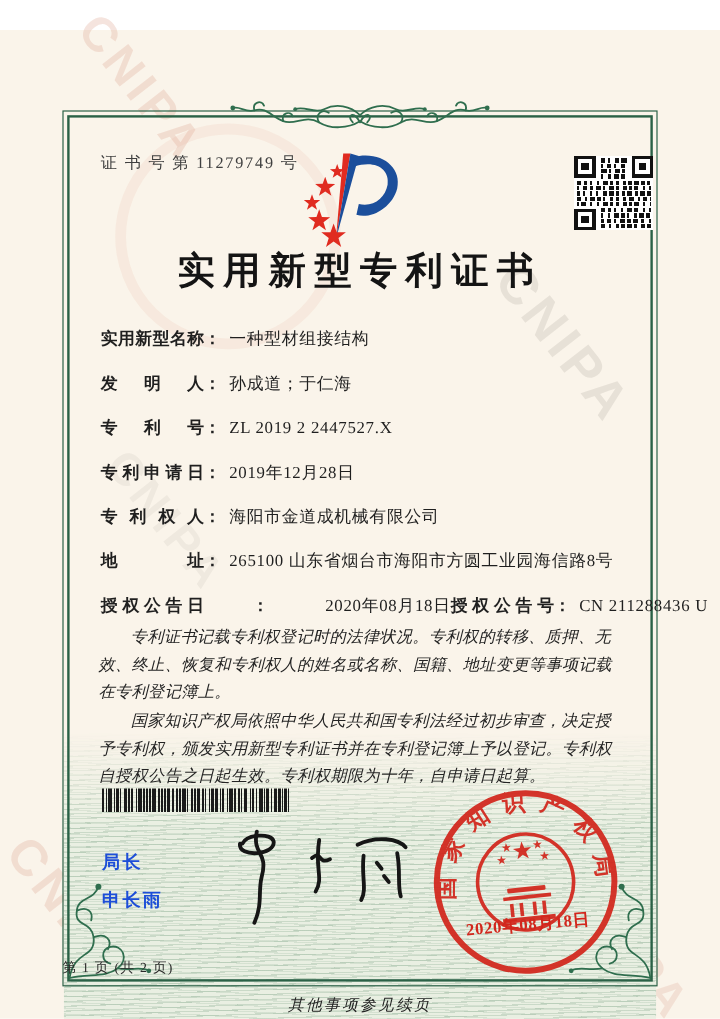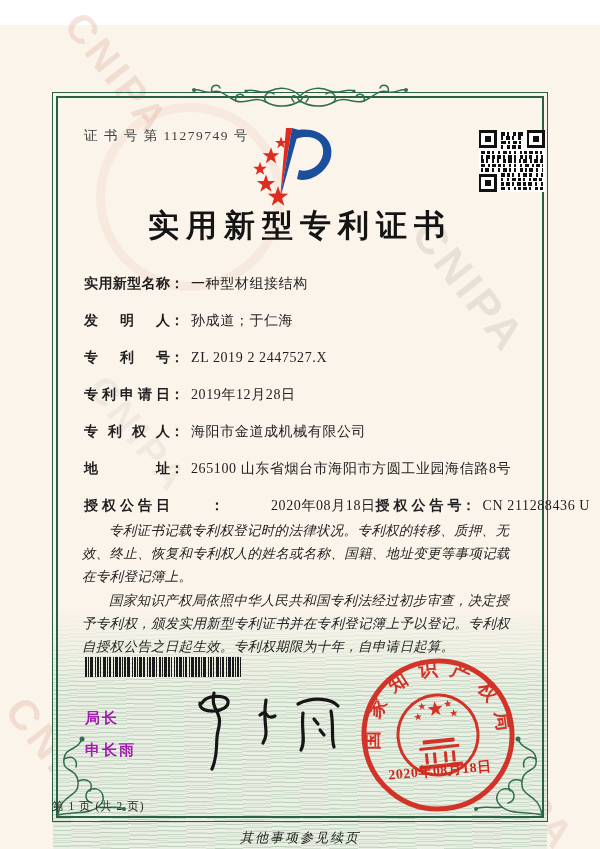--- a/index.html
+++ b/index.html
@@ -36,21 +36,21 @@
   .fcolon{font-weight:600;margin-right:7px;}
   .fval{letter-spacing:.6px;}
   .pair1{display:flex;width:298px;gap:40px;}
   .pair2{display:flex;}
   
   .legal{position:absolute;left:82px;top:494px;width:440px;font-size:13.5px;font-style:italic;
          line-height:1.72;letter-spacing:.3px;color:#242424;}
   .legal p{margin:0;text-indent:2em;}
   
   .signer{position:absolute;left:85px;font-family:"Liberation Sans","DejaVu Sans",sans-serif;
-          font-weight:700;font-size:15px;letter-spacing:2px;color:#a21caf;}
+          font-weight:700;font-size:15px;letter-spacing:2px;color:#1d4ed8;}
   
   .pageinfo{position:absolute;left:52px;top:774px;width:494px;font-size:11.5px;
             letter-spacing:1px;color:#2b2b2b;}
   .footnote{position:absolute;left:0;top:804px;width:600px;text-align:center;font-size:13px;
             font-style:italic;letter-spacing:2px;color:#242424;}
   .sealdate{position:absolute;left:360px;top:737px;width:160px;text-align:center;color:#d2261c;
             font-size:14px;font-weight:600;letter-spacing:.5px;transform:rotate(-5deg);}
   svg{display:block;}
 </style>
 </head>

